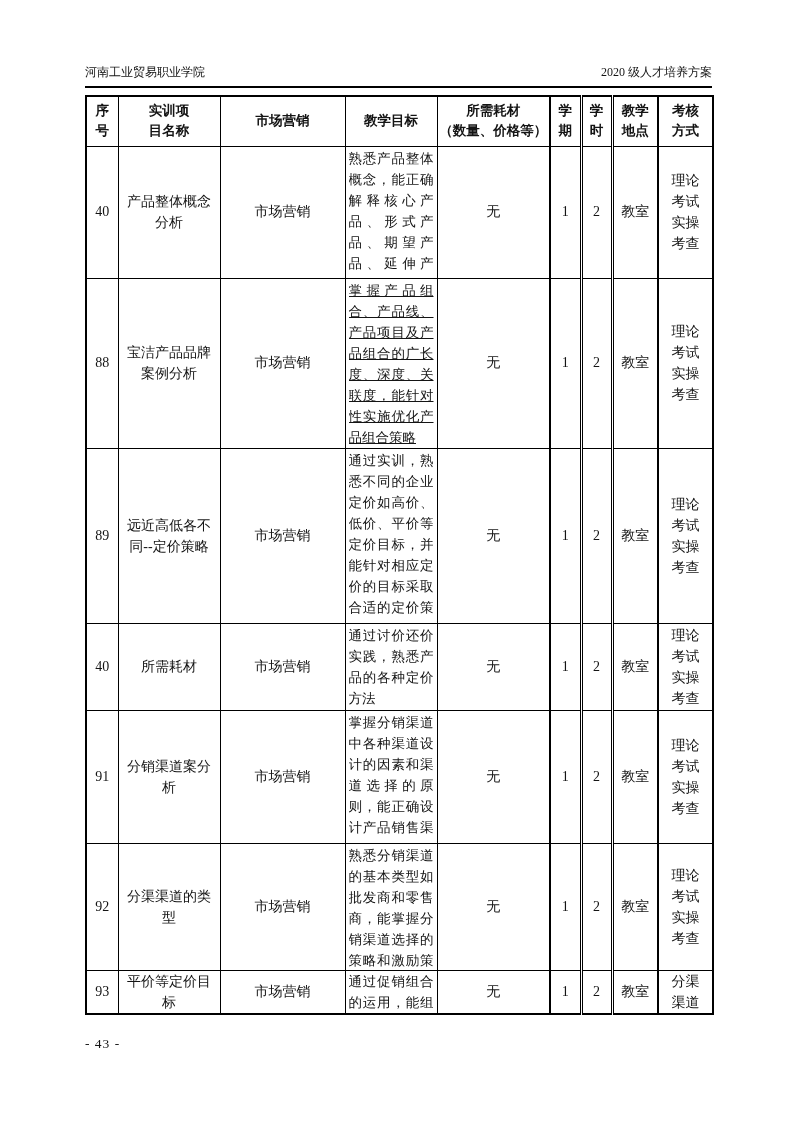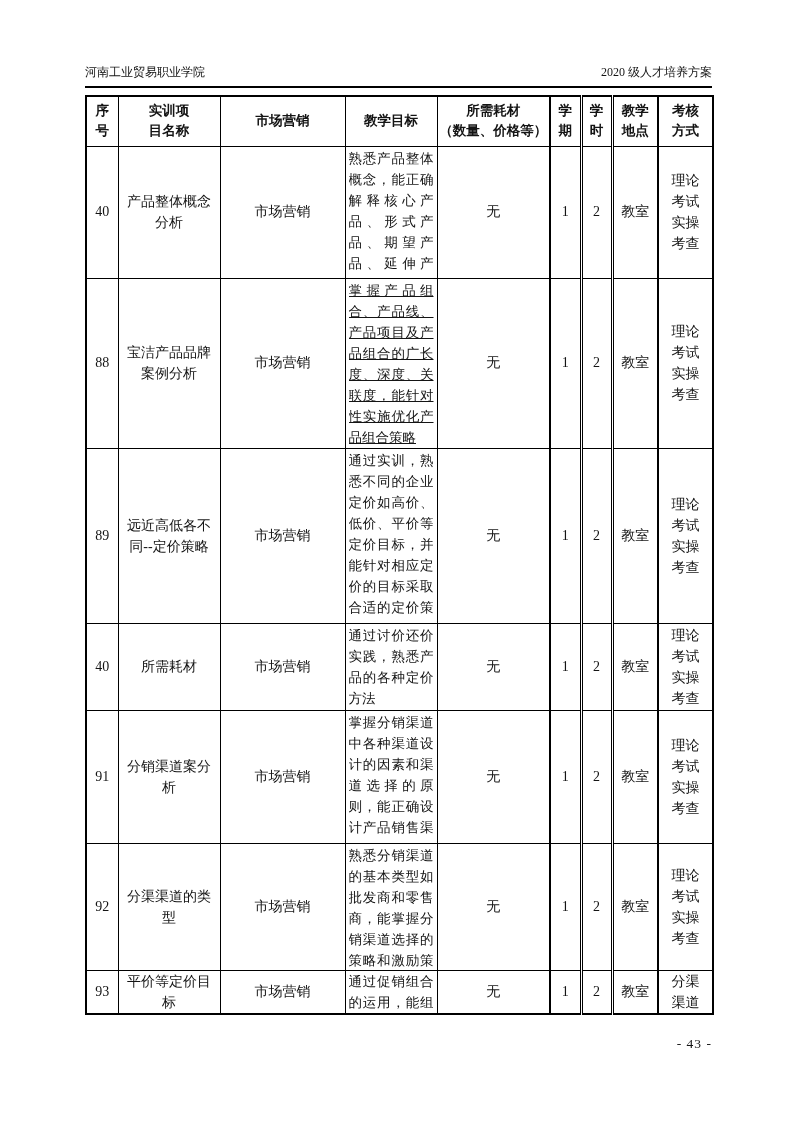--- a/index.html
+++ b/index.html
@@ -47,21 +47,21 @@
   .bl2 { border-left-width:2px; }
   .bld { border-left:3px double #000; }
   
   .clip { overflow:hidden; }
   .mh-128 { max-height:128px; } .mh-166 { max-height:166px;text-decoration:underline; }
   .mh-171 { max-height:171px; } .mh-84  { max-height:84px; }
   .mh-129 { max-height:129px; } .mh-123 { max-height:123px; }
   .mh-42  { max-height:42px; }
   .page-num {
     position:absolute; top:1036px; left:85px; width:627px;
-    text-align:right; font-size:13.5px; letter-spacing:1px; padding-right:2px;font-family:Liberation Serif, serif;
+    font-size:13.5px; letter-spacing:1px; padding-right:2px;font-family:Liberation Serif, serif;
   }
 </style>
 </head>
 <body>
 
 <div class="page">
   <div class="content">
 
     <div class="doc-header">
       <span>河南工业贸易职业学院</span>

